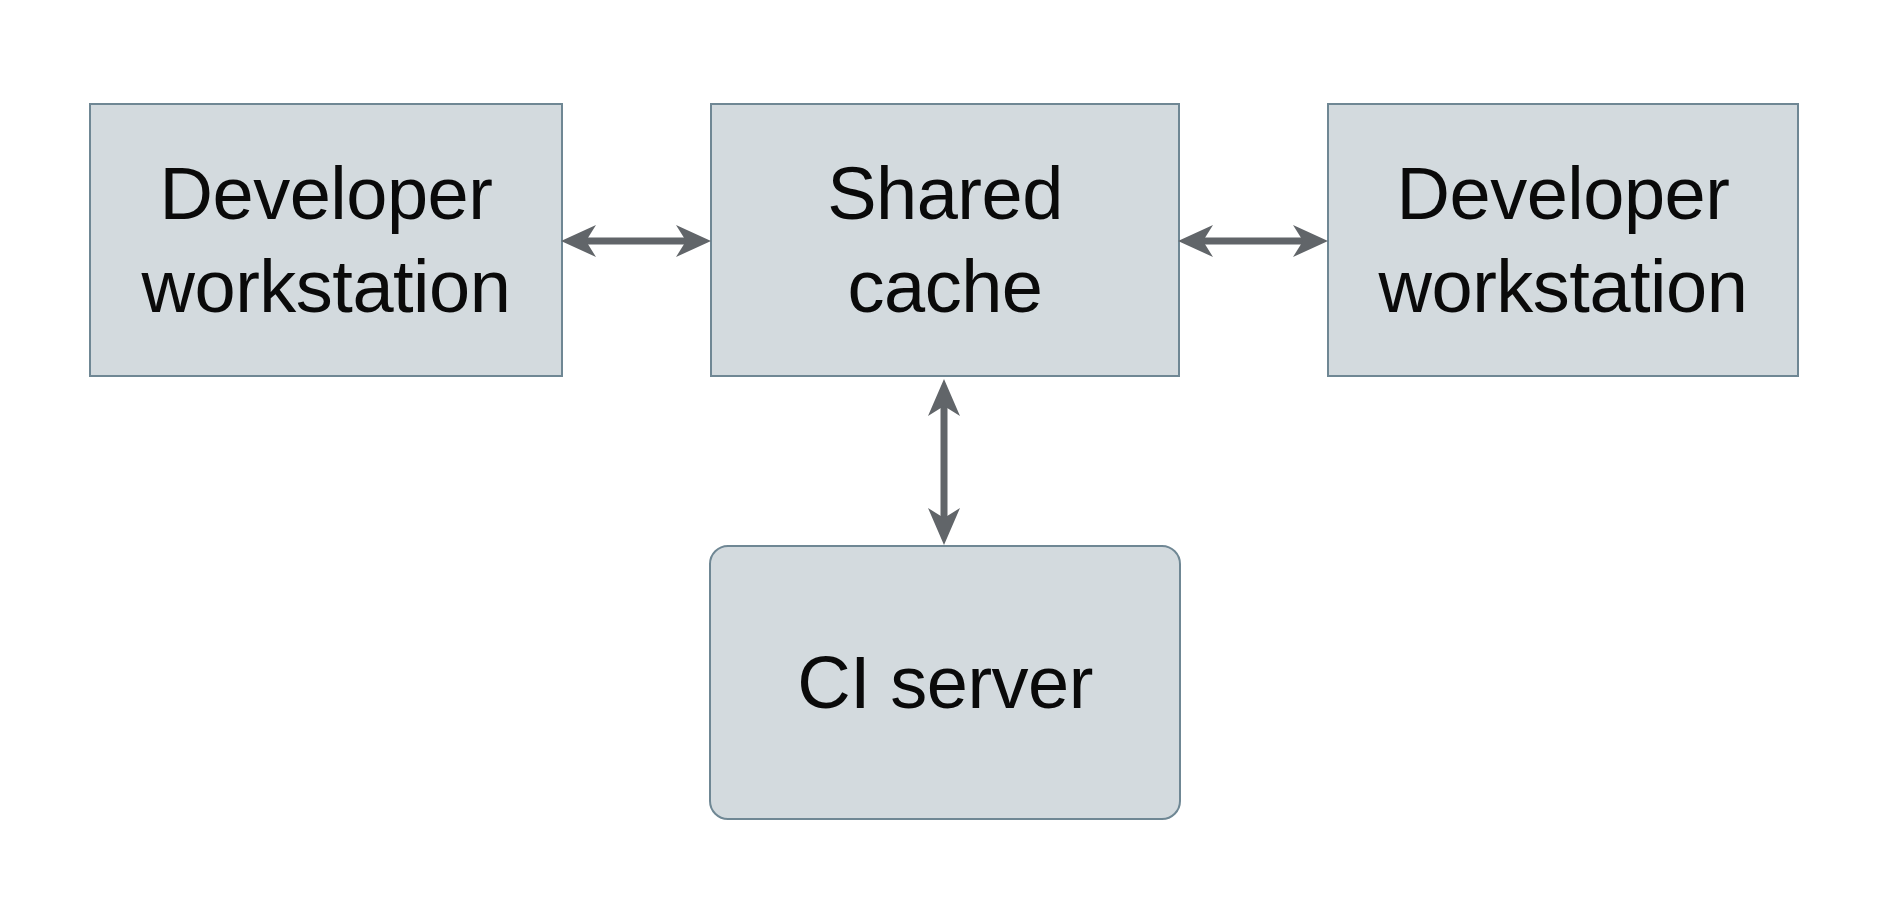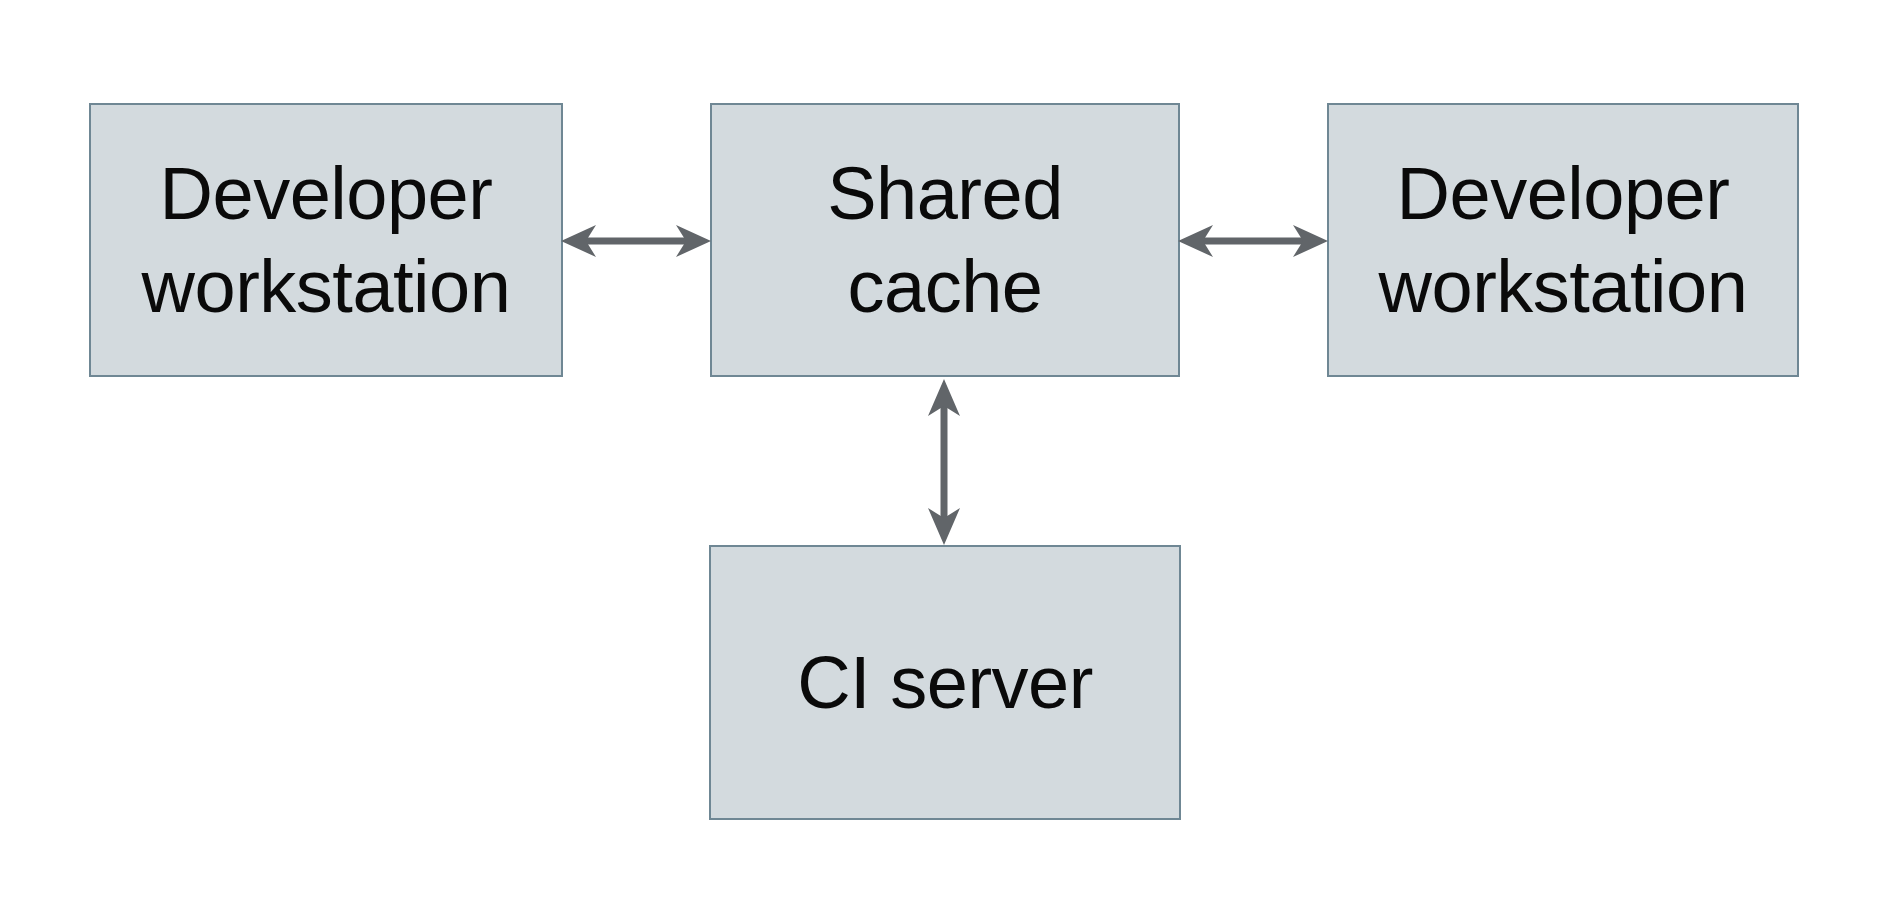--- a/index.html
+++ b/index.html
@@ -29,21 +29,21 @@
     color:var(--node-text);
     font-size:74px;
     line-height:1.26;
     text-align:center;
     white-space:pre-line;
     letter-spacing:-0.5px;
   }
   .node-left   {left:89px;  top:103px; width:474px; height:274px;}
   .node-center {left:710px; top:103px; width:470px; height:274px;}
   .node-right  {left:1327px;top:103px; width:472px; height:274px;}
-  .node-ci     {left:709px; top:545px; width:472px; height:275px;}
+  .node-ci     {left:709px; top:545px; width:472px; height:275px;border-radius:19px;}
   .edge{
     position:absolute;
     color:var(--edge);
   }
   .edge-left    {left:560px; top:215px;}
   .edge-right   {left:1177px;top:215px;}
   .edge-vertical{left:918px; top:378px;}
 </style>
 </head>
 <body>

